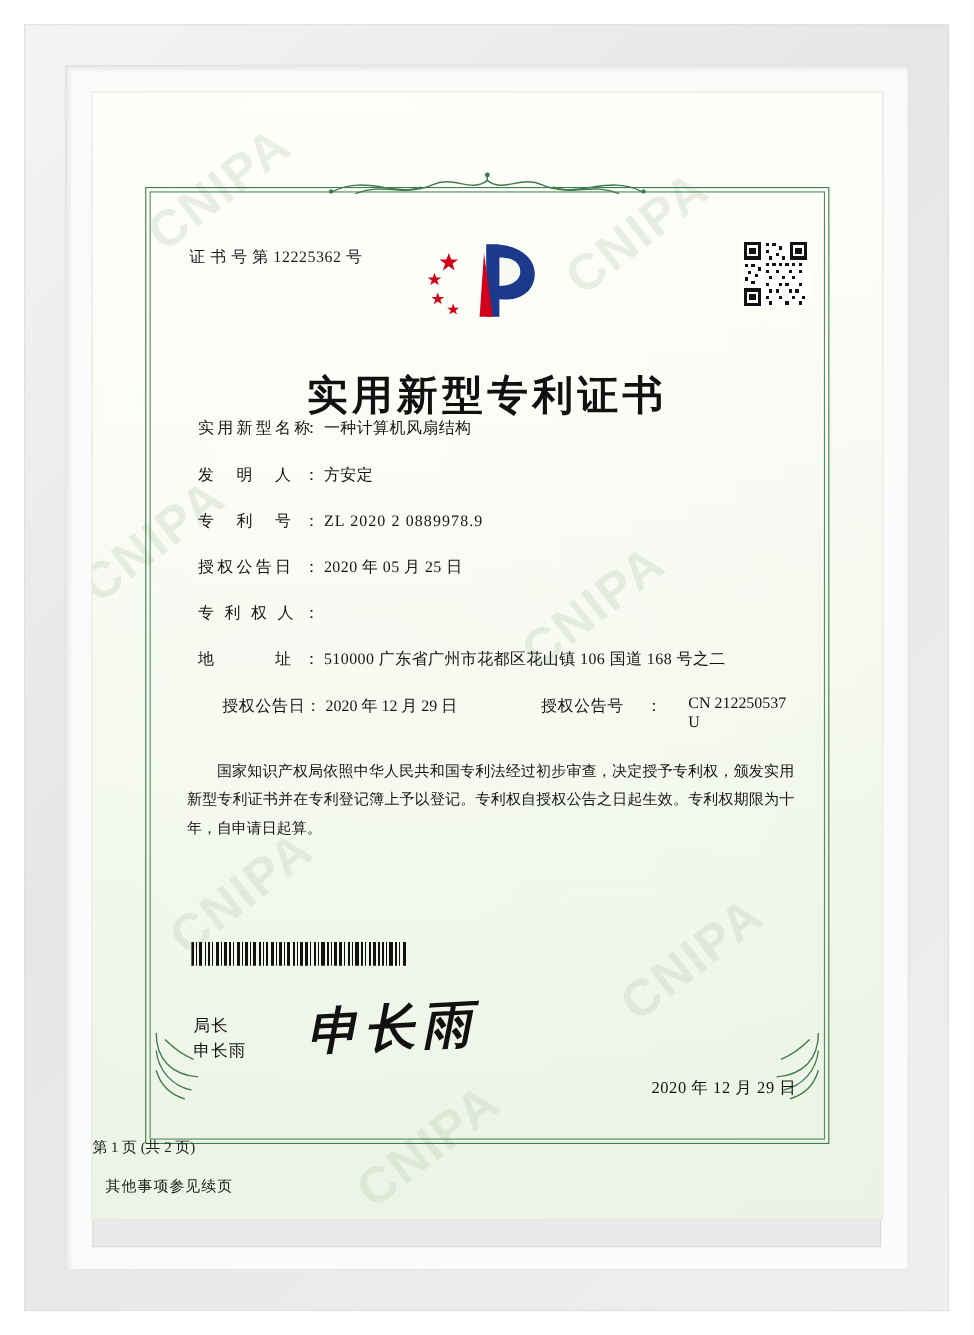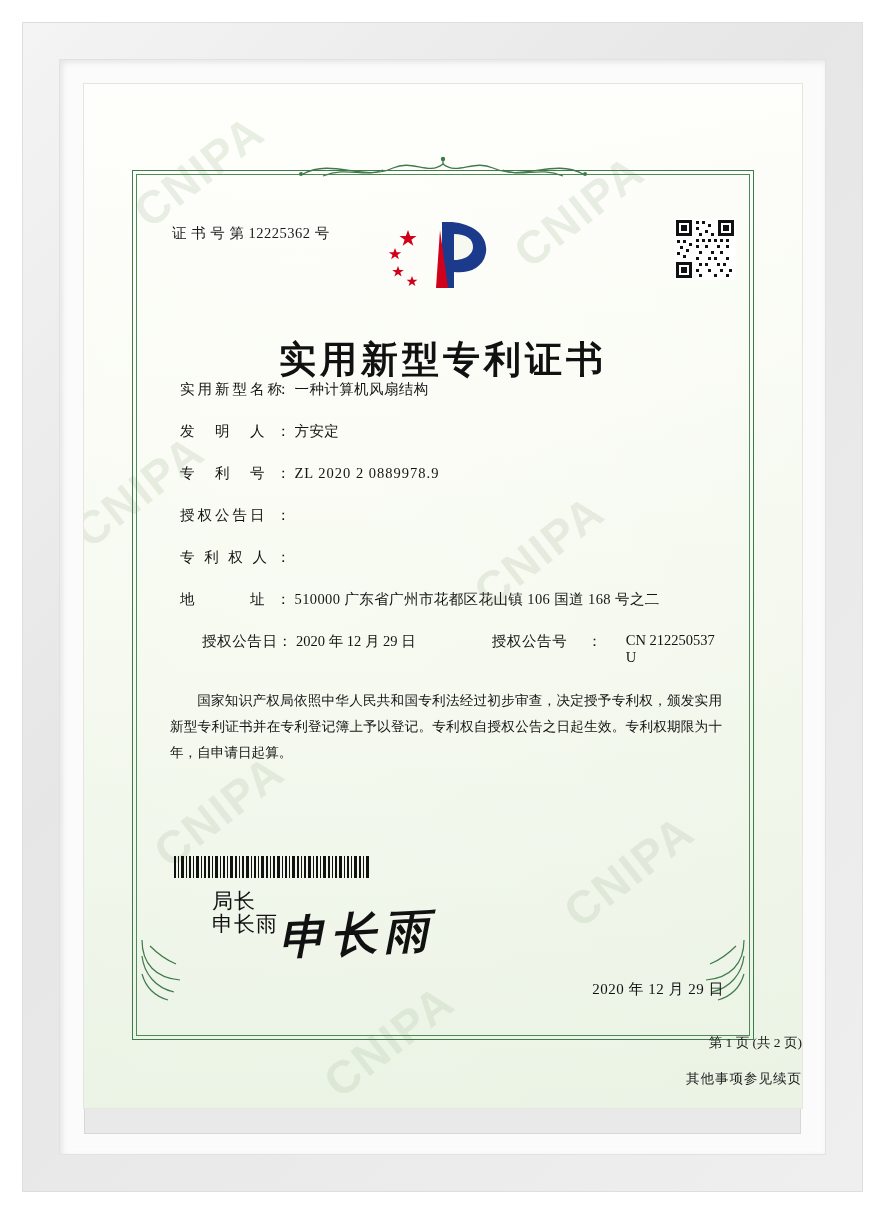--- a/index.html
+++ b/index.html
@@ -210,26 +210,25 @@
     left: 90px;
     top: 772px;
     width: 196px;
     height: 22px;
   }
 
   
   .sig-block {
     position: absolute;
     left: 92px;
-    top: 806px;
-    font-size: 21px;
+    top: 838px;
+    font-size: 15px;
     line-height: 23px;
     color: #111;
     letter-spacing: 1px;
-    margin-left: 36px;
   }
   .sig-script {
     position: absolute;
     left: 195px;
     top: 820px;
     font-size: 46px;
     font-family: "DejaVu Serif", serif;
     font-style: italic;
     font-weight: bold;
     color: #111;
@@ -242,30 +241,30 @@
     top: 896px;
     font-size: 15px;
     color: #111;
     letter-spacing: 0.5px;
   }
 
   .page-num {
     position: absolute;
     left: 0; right: 0;
     top: 950px;
-    text-align: right;
+    text-align: left;
     font-size: 13.5px;
     color: #1b1b1b;
   }
 
   .footer-note {
     position: absolute;
-    left: 0; right: 0;
+    left: 12px; right: 0;
     top: 986px;
-    text-align: right;
+    text-align: left;
     font-size: 13.5px;
     color: #1b1b1b;
     letter-spacing: 1px;
   }
 </style>
 </head>
 <body>
 
 <div id="page">
 
@@ -421,20 +420,21 @@
 
       <div class="field-row">
         <span class="field-label">专　利　号</span>
         <span class="field-colon">：</span>
         <span class="field-value field-value-mono">ZL 2020 2 0889978.9</span>
       </div>
 
       <div class="field-row">
         <span class="field-label">授权公告日</span>
         <span class="field-colon">：</span>
+        <span class="field-value">2020 年 05 月 25 日</span>
       </div>
 
       <div class="field-row">
         <span class="field-label">专 利 权 人</span>
         <span class="field-colon">：</span>
       </div>
 
       <div class="field-row">
         <span class="field-label">地　　　址</span>
         <span class="field-colon">：</span>

